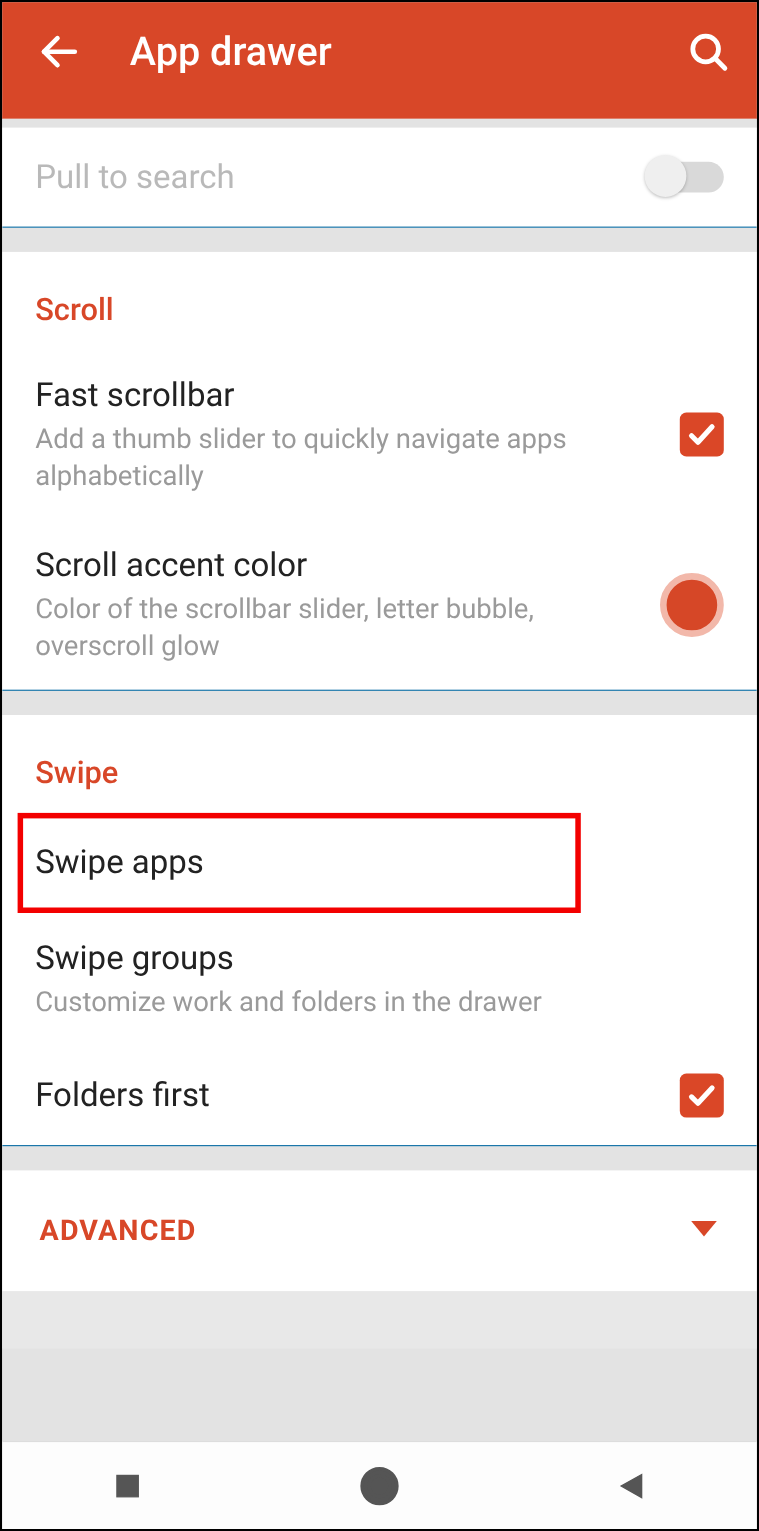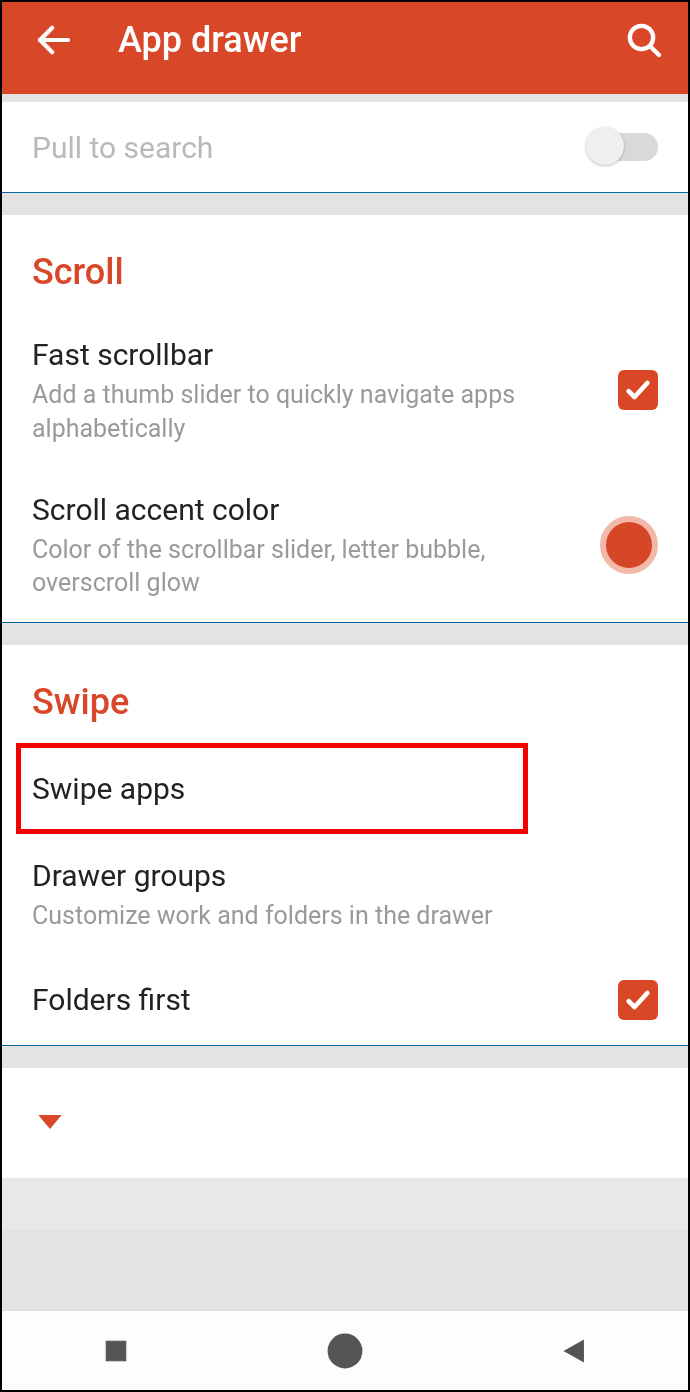--- a/index.html
+++ b/index.html
@@ -2,41 +2,41 @@
 <html><head>
 <meta charset="utf-8">
 <style>
   * { box-sizing: border-box; margin: 0; padding: 0; }
   html, body { width: 690px; height: 1392px; font-family: Roboto, "Helvetica Neue", Arial, sans-serif; background: #fff; }
   .frame { width: 690px; height: 1392px; border: 2px solid #000; display: flex; flex-direction: column; background: #e8e8e8; }
 
   
   .appbar {
     background: #d84728;
-    height: 92px;
+    height: 106px;
     display: flex;
     align-items: center;
     padding: 0 20px 16px 28px;
     color: #fff;
   }
   .appbar .back { width: 48px; height: 48px; display:flex; align-items:center; justify-content:center; cursor:pointer; }
   .appbar .title { font-size: 36px; font-weight: 500; margin-left: 40px; flex: 1; }
   .appbar .search { width: 48px; height: 48px; display:flex; align-items:center; justify-content:center; cursor:pointer; }
   .appbar svg { stroke: #fff; }
 
   
   .scroll-area { flex: 1; background: #e3e3e3; overflow: hidden; }
   .card { background: #fff; border-bottom: 1px solid #0369a1; }
 
   .card.first { margin-top: 8px; }
   .gap { height: 22px; }
 
   .section-header {
     color: #d84728;
-    font-size: 36px;
+    font-size: 28px;
     font-weight: 500;
     padding: 36px 30px 20px 30px;
   }
 
   .item {
     display: flex;
     align-items: center;
     padding: 22px 30px;
     min-height: 90px;
     cursor: pointer;
@@ -163,40 +163,41 @@
 
       <div class="item highlighted">
         <div class="texts">
           <div class="primary">Swipe apps</div>
         </div>
         <div class="highlight"></div>
       </div>
 
       <div class="item">
         <div class="texts">
-          <div class="primary">Drawer groups</div>
+          <div class="primary">Swipe groups</div>
           <div class="secondary">Customize work and folders in the drawer</div>
         </div>
       </div>
 
       <div class="item">
         <div class="texts">
           <div class="primary">Folders first</div>
         </div>
         <div class="checkbox">
           <svg width="28" height="28" viewBox="0 0 24 24" fill="none" stroke-width="4" stroke-linecap="round" stroke-linejoin="round">
               <polyline points="4 13 9 18 20 6"></polyline>
             </svg>
         </div>
       </div>
     </div>
 
     <div class="gap"></div>
 
     <div class="advanced">
+      <div class="label">ADVANCED</div>
       <div class="chev">
         <svg width="28" height="20" viewBox="0 0 24 16">
             <polygon points="2,2 22,2 12,14"></polygon>
           </svg>
       </div>
     </div>
 
     <div class="blank-strip"></div>
   </div>
 

